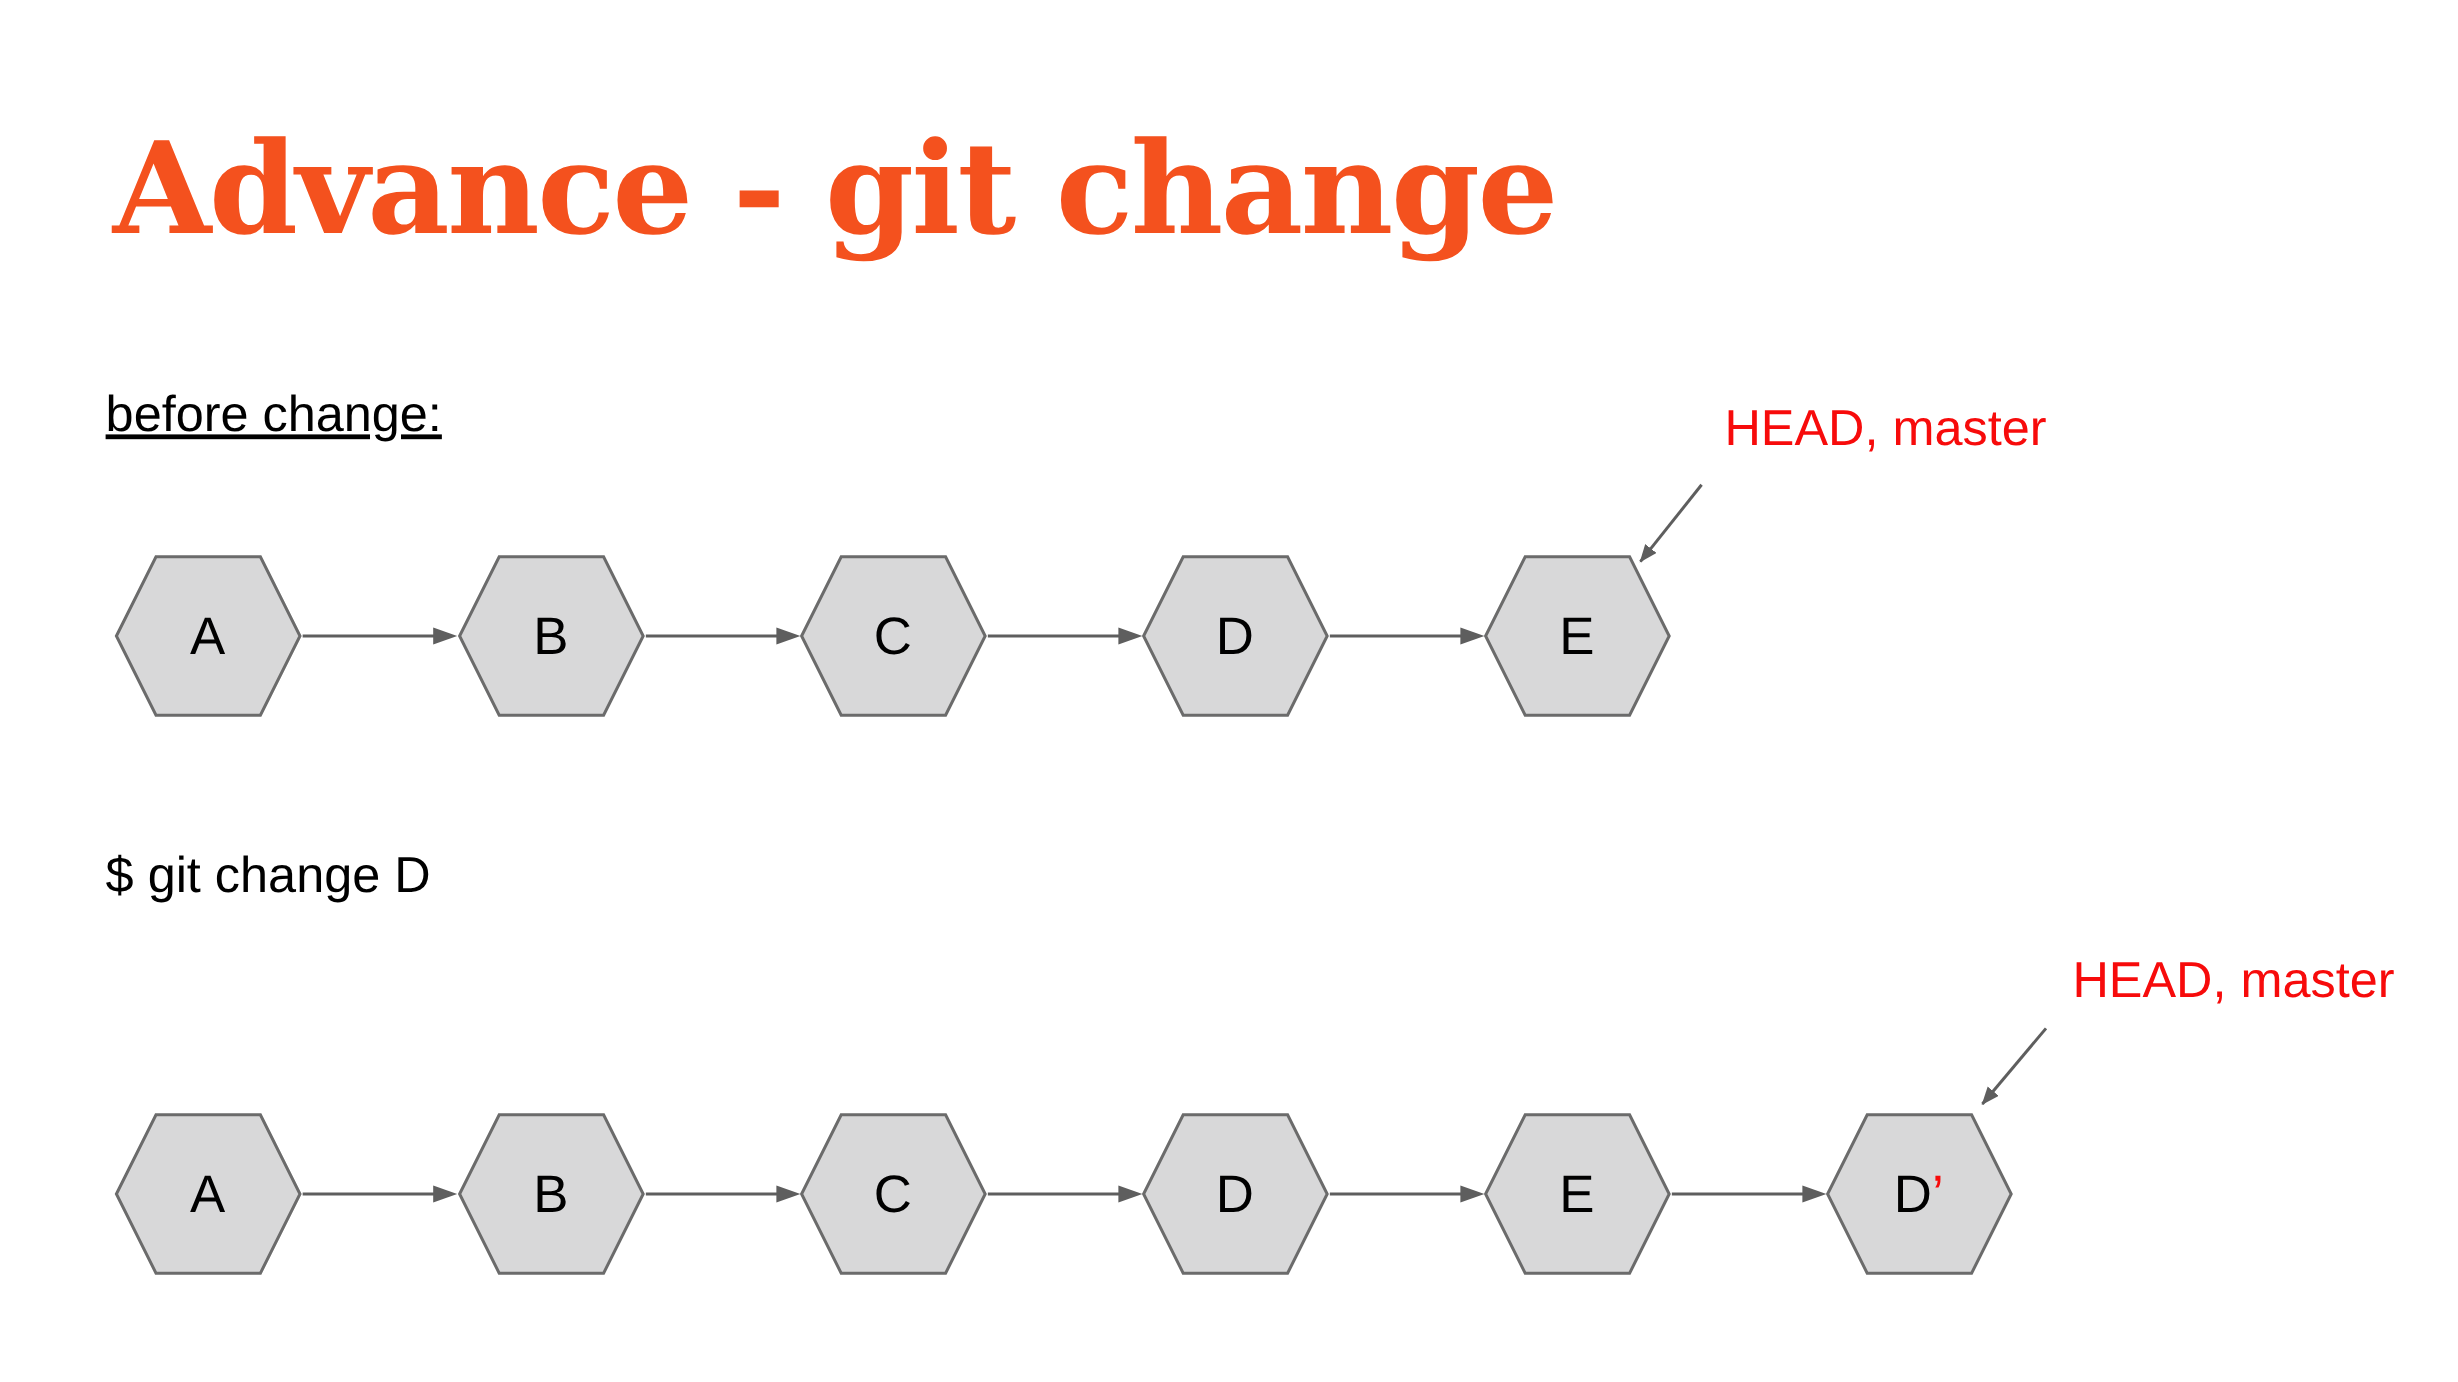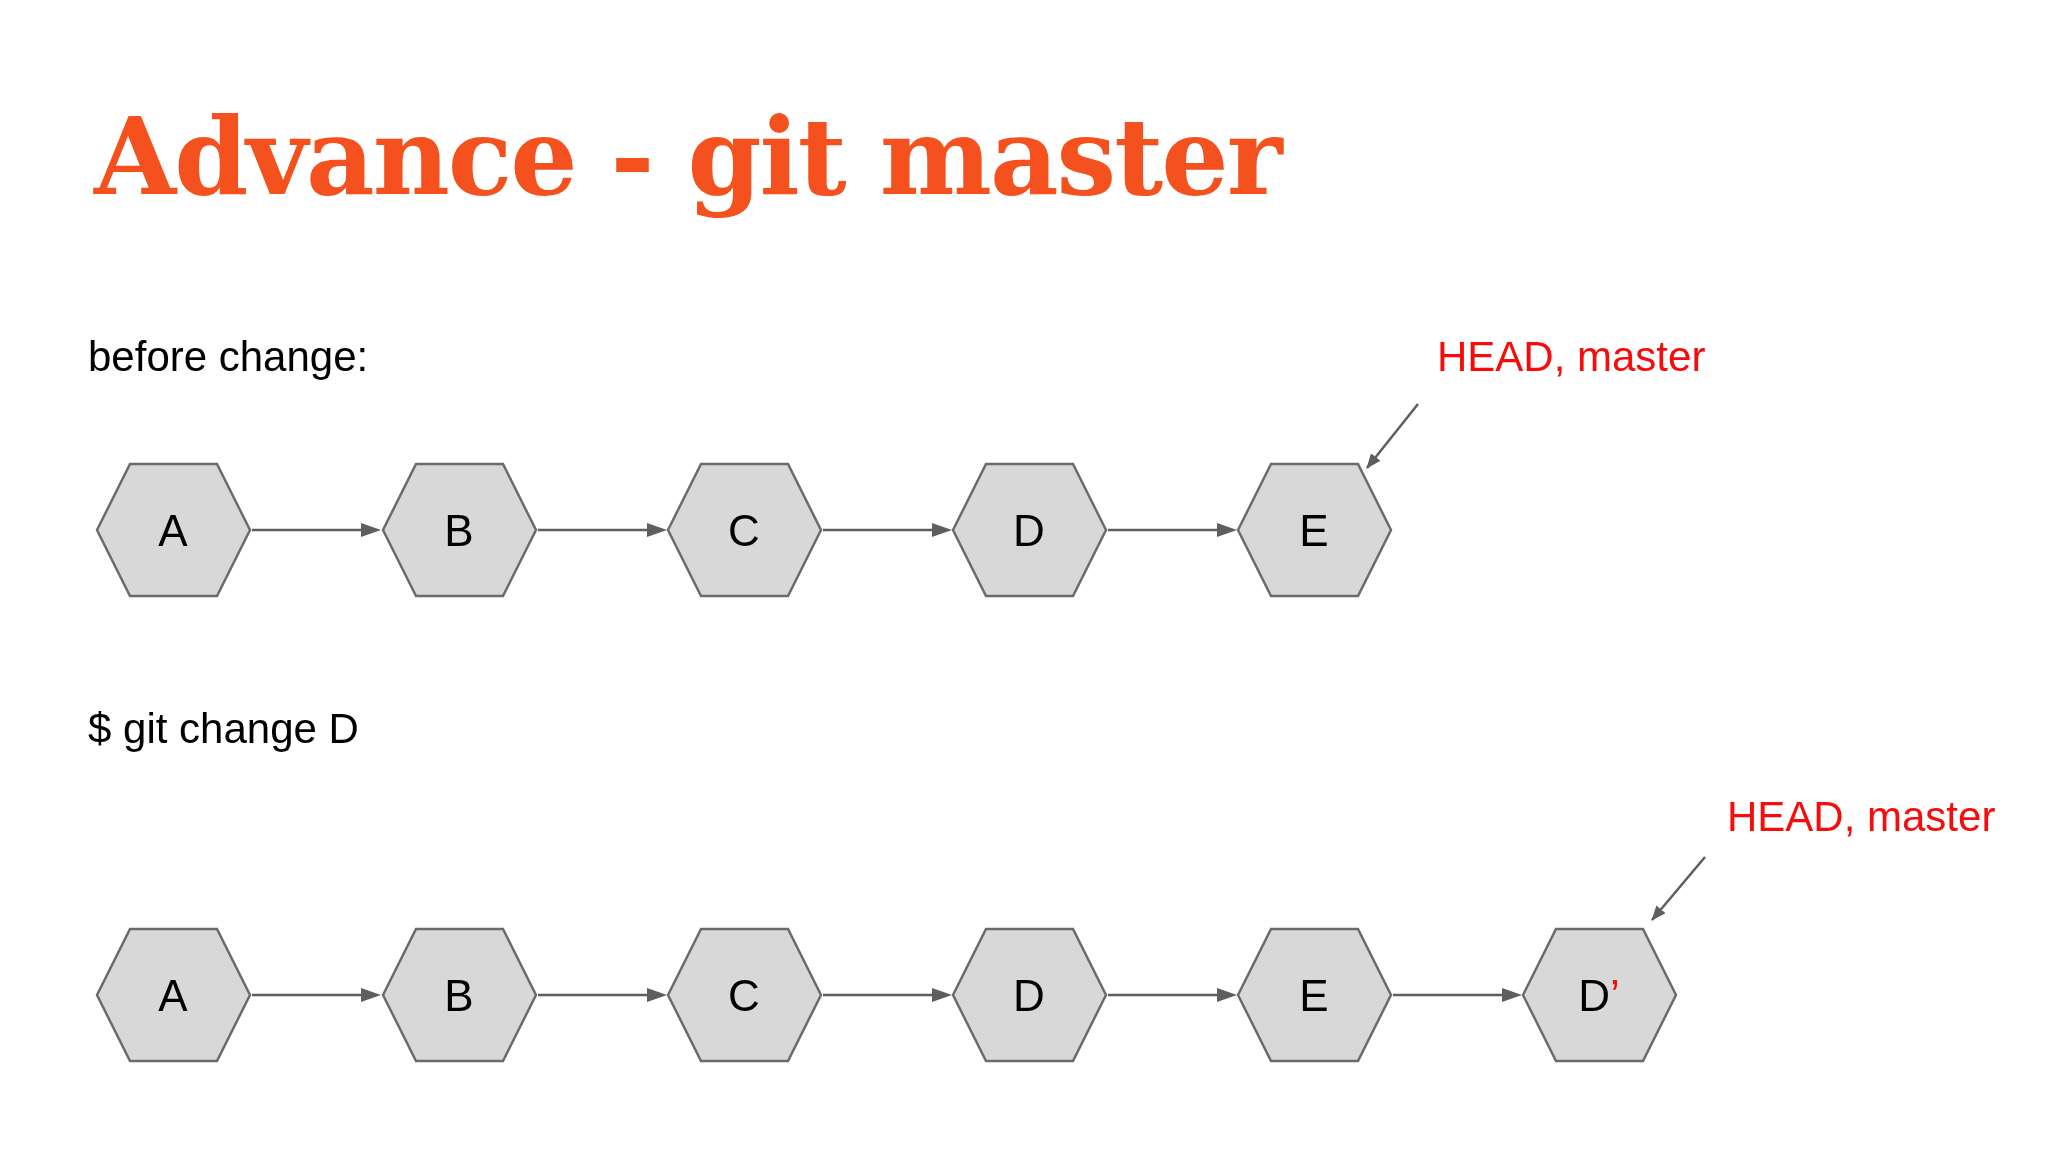--- a/index.html
+++ b/index.html
@@ -23,21 +23,21 @@
     line-height: 1.0;
   }
 
   .text-label {
     position: absolute;
     font-size: 42px;
     line-height: 1.1;
     color: #000000;
     white-space: nowrap;
   }
-  .label-before   { left: 88px;  top: 334px; }
+  .label-before   { left: 88px;  top: 322px; text-decoration: underline; }
   .label-head-1   { left: 1437px; top: 334px; }
   .label-command  { left: 88px;  top: 706px; }
   .label-head-2   { left: 1727px; top: 794px; }
 
   .graph { position: absolute; left: 0; top: 0; }
 
   .hex-node { position: absolute; width: 157px; height: 136px; }
   .hex-node svg { position: absolute; left: 0; top: 0; }
   .hex-label {
     position: absolute; inset: 0;
@@ -47,21 +47,21 @@
   }
   .hex-prime { font-size: 44px; }
 
   .connector-arrow, .head-pointer { position: absolute; }
 </style>
 </head>
 <body style="background: rgb(255, 255, 255);">
 
 <div class="slide">
 
-  <div class="slide-title" style="color: rgb(244, 81, 30);">Advance - git master</div>
+  <div class="slide-title" style="color: rgb(244, 81, 30);">Advance - git change</div>
 
   <div class="text-label label-before">before change:</div>
 
   <div class="text-label label-head-1 red-label" style="color: rgb(247, 11, 11);">HEAD, master</div>
 
   <svg class="head-pointer" style="left:1355px; top:396px;" width="80" height="86" viewBox="0 0 80 86">
     <defs>
       <marker id="ah1" markerWidth="18" markerHeight="14" refX="14" refY="6" orient="auto" markerUnits="userSpaceOnUse">
         <path d="M0,0 L15,6 L0,12 Z" class="arrow-fill" fill="#5E5E5E"></path>
       </marker>

